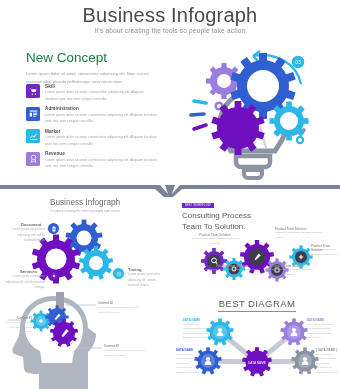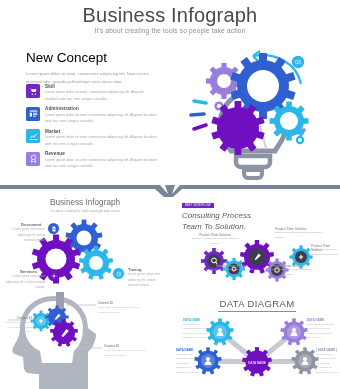--- a/index.html
+++ b/index.html
@@ -17,21 +17,21 @@
     position:absolute; left:0; top:4px; width:340px; text-align:center;
     font-size:20px; font-weight:400; color:#4a4a4a; letter-spacing:.2px;
   }
   .hero-sub {
     position:absolute; left:0; top:27px; width:340px; text-align:center;
     font-size:6.5px; color:#8d8d8d; letter-spacing:.2px;
   }
 
   
   .sec1 { position:absolute; left:0; top:46px; width:340px; height:135px; }
-  .nc-title { position:absolute; left:26px; top:4px; font-size:13.5px; color:#000000; font-weight:400; }
+  .nc-title { position:absolute; left:26px; top:4px; font-size:13.5px; color:#15803d; font-weight:400; }
   .nc-para { position:absolute; left:26px; top:24px; width:130px; font-size:4.1px; line-height:1.85; color:#9a9a9a; }
 
   .nc-list { position:absolute; left:26px; top:38px; width:132px; }
   .nc-item { position:relative; height:20px; margin-bottom:2.5px; }
   .nc-ico {
     position:absolute; left:0; top:0; width:14px; height:14px; border-radius:1.5px;
     display:flex; align-items:center; justify-content:center;
   }
   .nc-ico svg { width:9px; height:9px; }
   .nc-txt { position:absolute; left:19px; top:-0.5px; width:112px; }
@@ -51,21 +51,21 @@
 
   .cal { position:absolute; font-size:4.2px; font-weight:bold; color:#6a6a6a; }
   .cab { position:absolute; font-size:2.9px; line-height:1.9; color:#b0b0b0; }
   .cbadge {
     position:absolute; width:11px; height:11px; border-radius:50%;
     display:flex; align-items:center; justify-content:center; color:#fff;
   }
   .cbadge svg { width:6px; height:6px; }
 
   
-  .sec2r { position:absolute; left:175px; top:196px; width:165px; height:96px;font-style:italic; }
+  .sec2r { position:absolute; left:175px; top:196px; width:165px; height:96px; }
   .tagpill {
     position:absolute; left:7px; top:7px; height:5px; padding:0 3px;
     background:#7226c4; color:#fff; font-size:2.6px; display:flex; align-items:center;
     letter-spacing:.2px;
   }
   .cp-title { position:absolute; left:7px; top:15px; font-size:8px; line-height:1.35; color:#5e5e5e; }
   .cp-cap { position:absolute; font-size:2.9px; font-weight:bold; }
   .cp-bod { position:absolute; font-size:2.4px; line-height:1.95; color:#b3b3b3; }
 
   
@@ -570,21 +570,21 @@
     <div class="hd-bod" style="left:0px;top:28px;width:32px;text-align:right">Lorem ipsum sit adipiscing business and personal presentation.</div>
 
     <div class="hd-cap" style="left:98px;top:9px;width:40px">Content 02</div>
     <div class="hd-bod" style="left:98px;top:13px;width:42px">Lorem ipsum sit adipiscing business and personal presentation.</div>
 
     <div class="hd-cap" style="left:104px;top:52px;width:40px">Content 03</div>
     <div class="hd-bod" style="left:104px;top:56px;width:42px">Lorem ipsum sit adipiscing business and personal presentation.</div>
   </div>
 
   <div class="sec3r">
-    <div class="gd-title">DATA DIAGRAM</div>
+    <div class="gd-title">BEST DIAGRAM</div>
     <div class="gd-ul"></div>
 
     <svg viewBox="0 0 166 75" width="166" height="75" style="position:absolute;left:0;top:22px">
 
       <g stroke="#c6cad1" stroke-width="5" stroke-linecap="round">
         <line x1="83" y1="48" x2="46" y2="18"></line>
         <line x1="83" y1="48" x2="120" y2="18"></line>
         <line x1="83" y1="48" x2="34" y2="47"></line>
         <line x1="83" y1="48" x2="131" y2="47"></line>
       </g>

